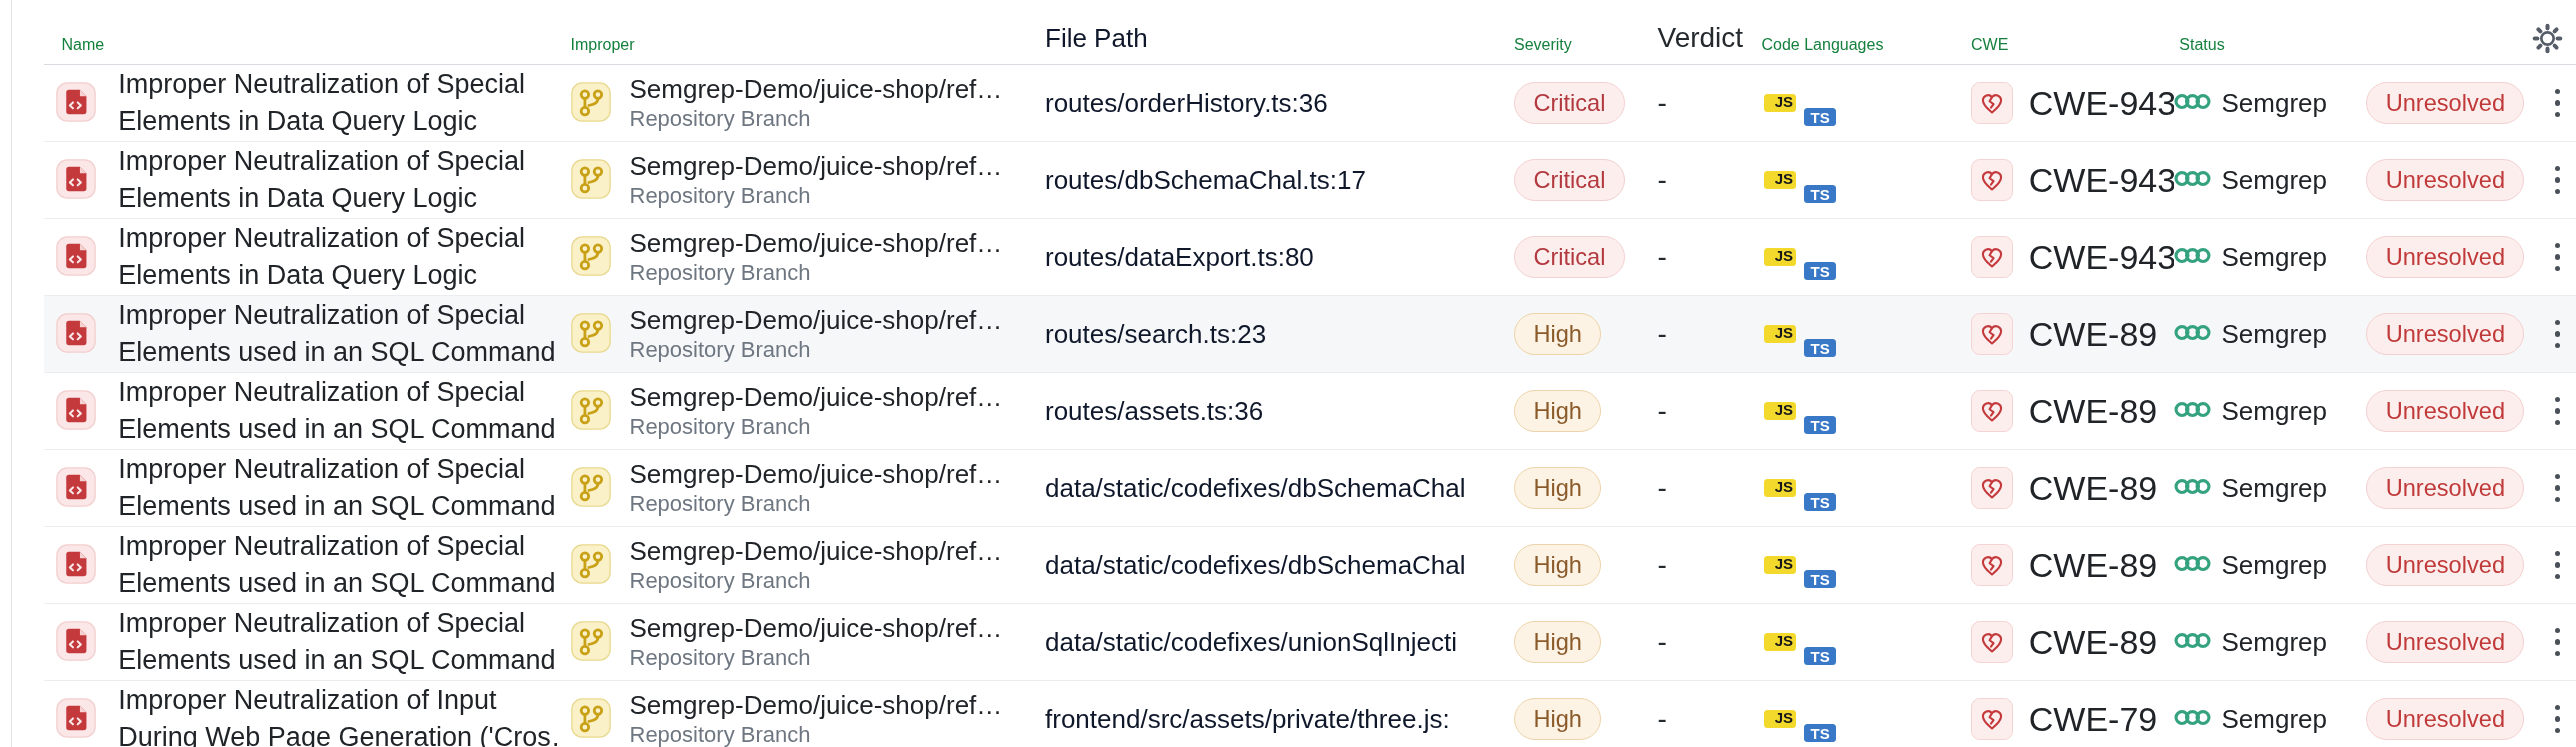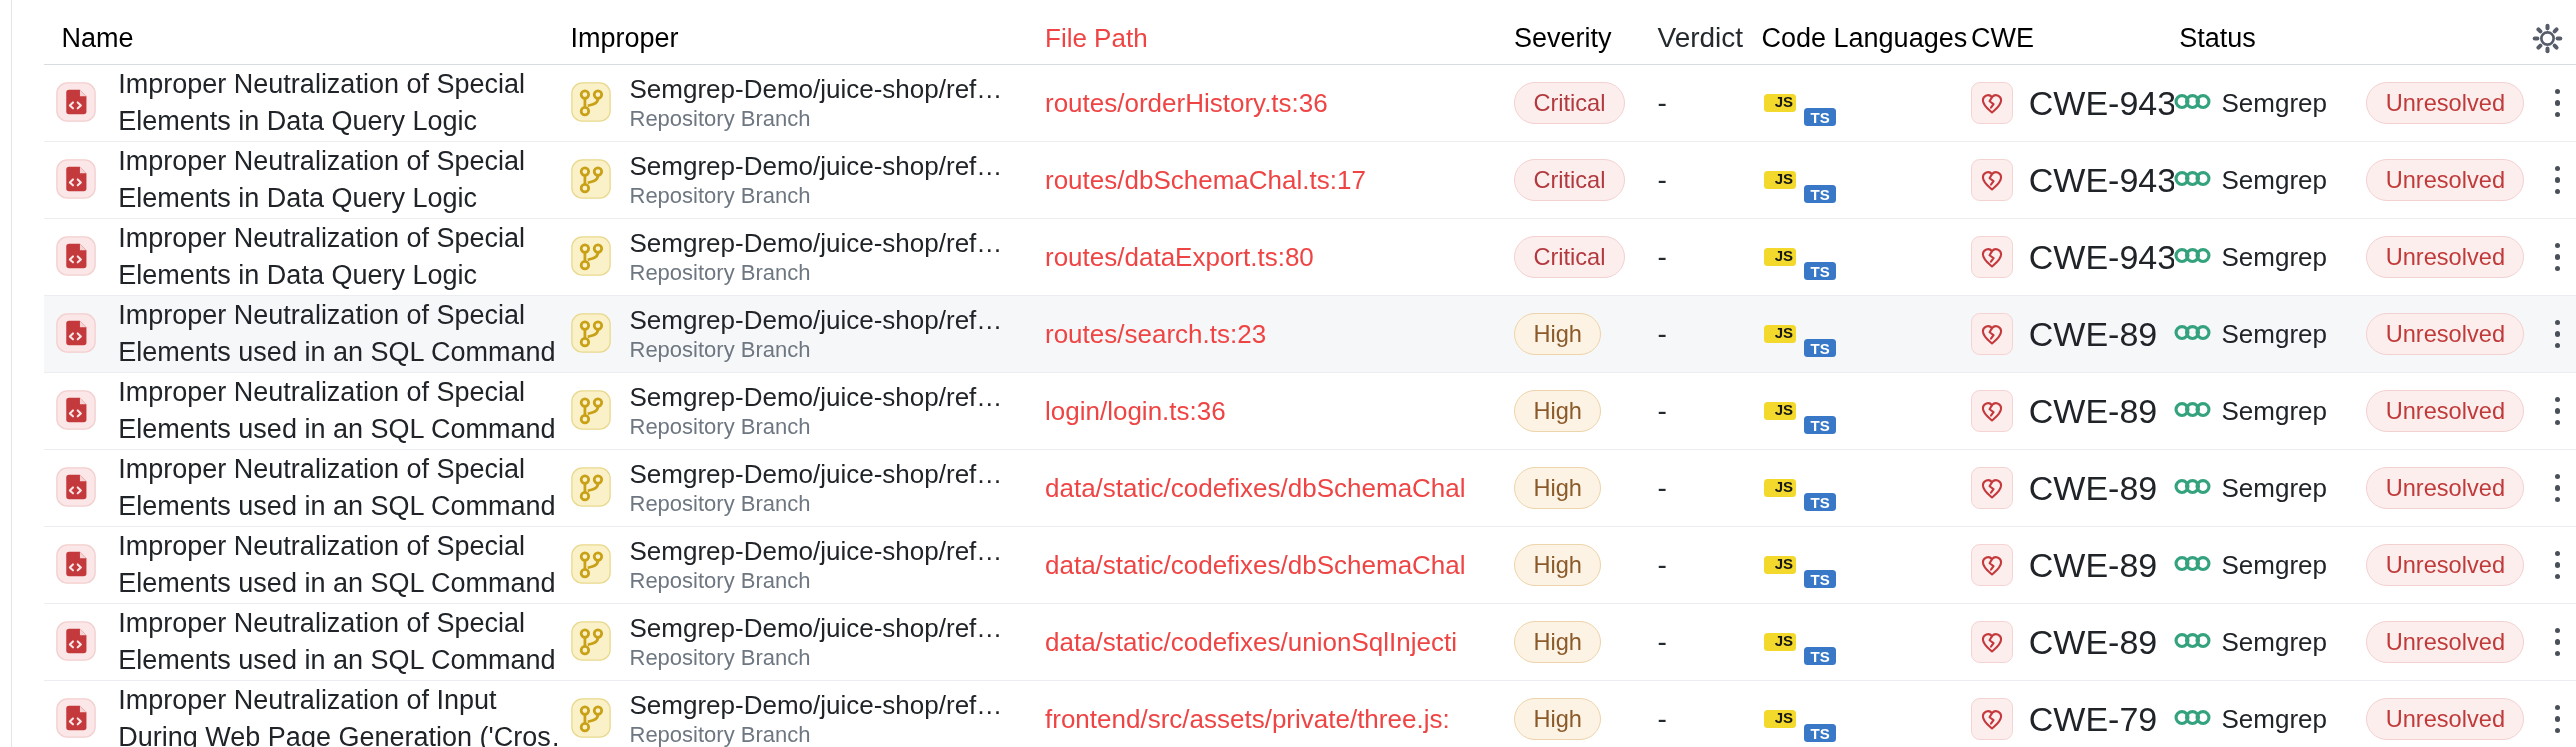--- a/index.html
+++ b/index.html
@@ -5,41 +5,41 @@
   * { margin:0; padding:0; box-sizing:border-box; }
   html,body { width:2576px; height:747px; background:#ffffff; overflow:hidden;
     font-family:"Liberation Sans","DejaVu Sans",sans-serif; color:#1f2328; }
   .screen { position:relative; width:2576px; height:747px; }
   .pane-divider { position:absolute; left:10.5px; top:0; bottom:0; width:1.8px; background:#e2e4e8; }
 
   .table { position:absolute; left:44px; top:0; width:2532px; }
   .grid { display:grid; grid-template-columns:523px 478px 469px 140px 104px 213px 203px 187px 177px 39px; }
 
   .thead { height:65px; border-bottom:0.9px solid #d8dbdf; position:relative; }
-  .th { display:flex; align-items:flex-end; padding-bottom:10.5px; font-size:27px; color:#000000; white-space:nowrap; }
+  .th { display:flex; align-items:flex-end; padding-bottom:10.5px; font-size:16px; color:#15803d; white-space:nowrap; }
   .th.c-name { padding-left:17.5px; }
   .th.c-verdict, .th.c-langs, .th.c-origin { padding-left:3.5px; }
   .th.c-status { padding-left:5.3px; }
   .th-settings { position:absolute; right:10.5px; bottom:5.3px; width:37px; height:37px; display:flex; align-items:center; justify-content:center; cursor:pointer; }
 
   .row { height:77px; border-bottom:0.9px solid #ecedf0; }
   .row.hl { background:#f6f7f9; }
   .cell { display:flex; align-items:center; overflow:hidden; }
 
   .c-name { padding-left:12.3px; }
   .ico-box { flex:0 0 auto; }
   .name-text { margin-left:14px; display:flex; flex-direction:column; max-width:448px; }
   .name-text span { font-size:27px; line-height:37px; color:#202428; white-space:nowrap; overflow:hidden;margin-left:8px; }
 
   .c-resource { padding-left:3.5px; }
   .res-text { margin-left:19px; display:flex; flex-direction:column; overflow:hidden; }
   .res-title { font-size:26px; line-height:31.5px; color:#202428; white-space:nowrap; }
   .res-sub { font-size:22px; line-height:27px; color:#6e7781; white-space:nowrap; }
 
-  .c-path { font-size:26px; color:#ef4444; white-space:nowrap; }
+  .c-path { font-size:26px; color:#0f172a; white-space:nowrap; }
 
   .pill { display:inline-flex; align-items:center; justify-content:center; border-radius:874px;
     padding:7px 18.4px; font-size:23.6px; line-height:26px; border:1.3px solid transparent; white-space:nowrap; }
 
   .c-verdict { padding-left:3.5px; font-size:28px; font-weight:500; color:#24292e; }
 
   .c-langs { padding-left:6.1px; }
   .lang { width:31.5px; height:18px; border-radius:3.5px; font-size:15px; font-weight:800; display:flex; }
   .lang + .lang { margin-left:8.8px; }
   .lang-js { align-items:flex-end; justify-content:flex-end; padding:0 2.6px 1.8px 0; }
@@ -439,21 +439,21 @@
             <path d="M31 18.8 C31 25.2 24 26.2 19.2 27.3"></path>
           </g>
         </svg>
       </span>
       <span class="res-text">
         <span class="res-title">Semgrep-Demo/juice-shop/ref…</span>
         <span class="res-sub">Repository Branch</span>
       </span>
     </div>
     <div class="cell c-path">
-            <span>login/login.ts:36</span>
+            <span>routes/assets.ts:36</span>
           </div>
     <div class="cell c-severity">
             <span class="pill sev-pill" style="color: rgb(138, 90, 43); background: rgb(253, 243, 228); border-color: rgb(237, 212, 170);">High</span>
           </div>
     <div class="cell c-verdict">
             <span>-</span>
           </div>
     <div class="cell c-langs">
       <span class="lang lang-js" style="background: rgb(242, 217, 44); color: rgb(23, 23, 27);">JS</span>
       <span class="lang lang-ts" style="background: rgb(56, 120, 199); color: rgb(255, 255, 255);">TS</span>

